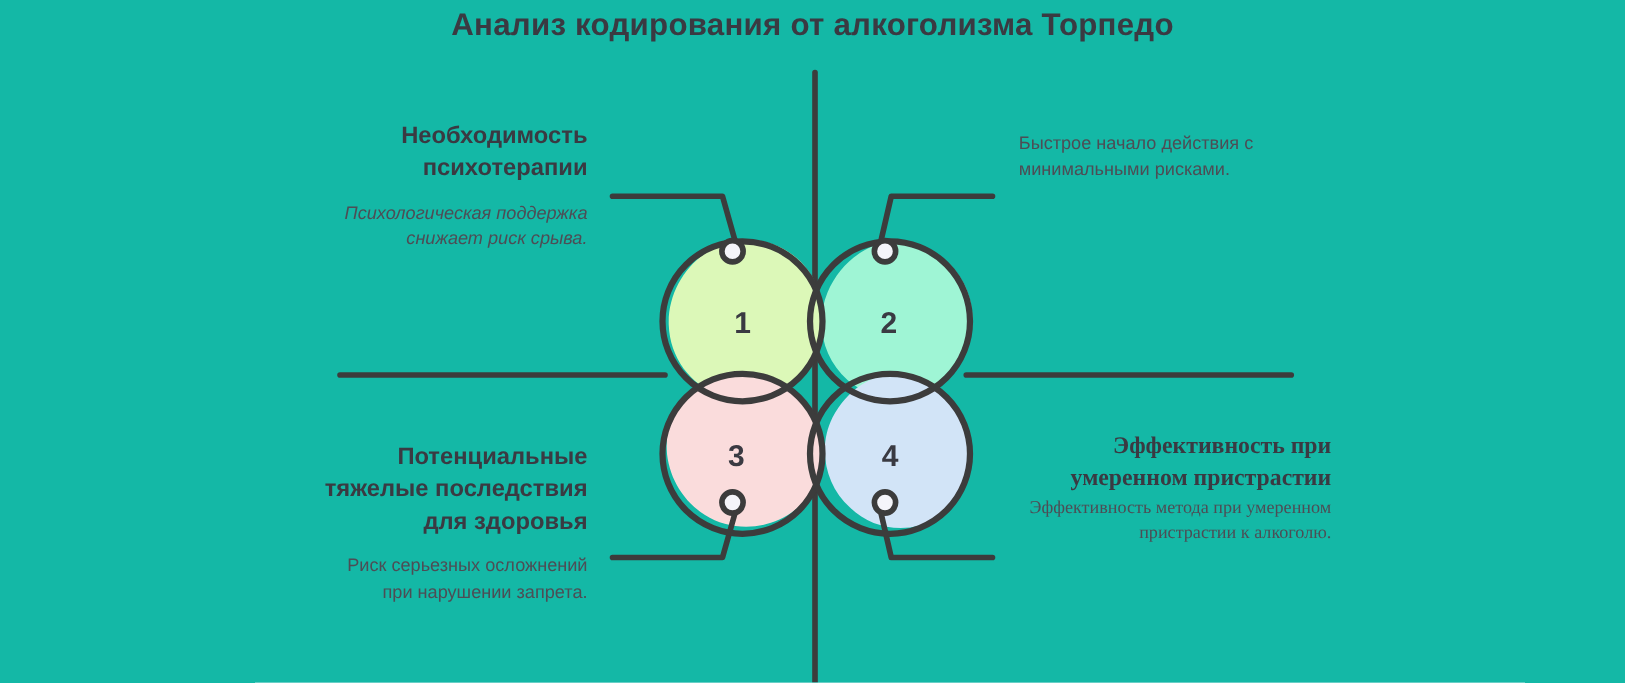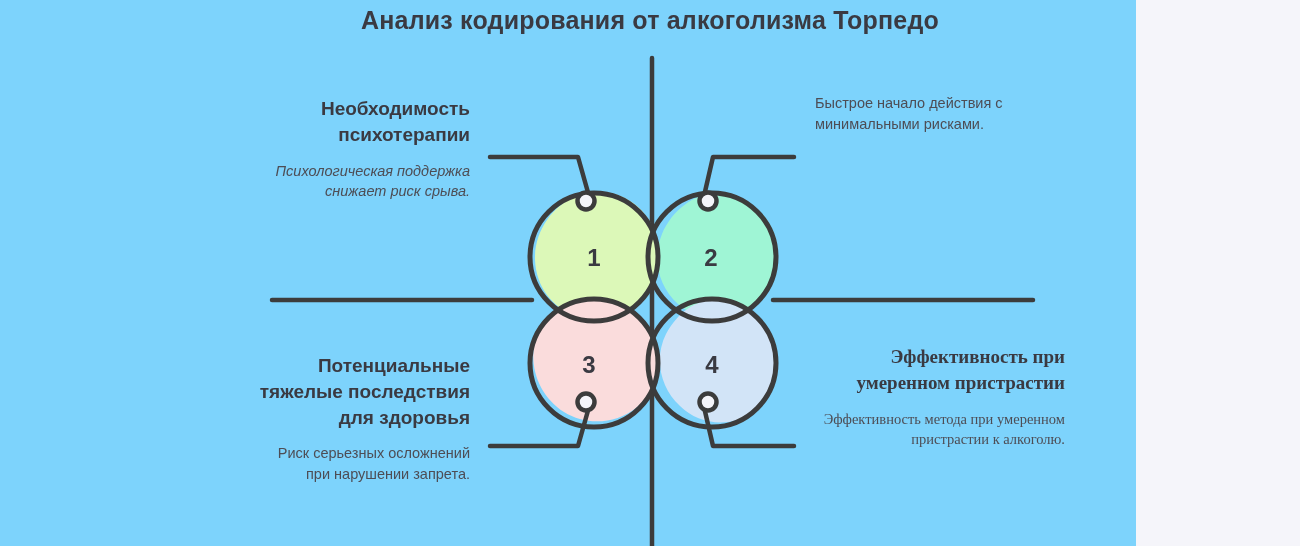--- a/index.html
+++ b/index.html
@@ -9,23 +9,23 @@
   }
   body {
     width: 1300px;
     height: 546px;
     background: #f5f5fa;
     font-family: "Liberation Sans", sans-serif;
     overflow: hidden;
   }
   #stage {
     position: relative;
-    width: 1136px;
+    width: 1300px;
     height: 546px;
-    background: #7dd3fc;
+    background: #14b8a6;
   }
 
   
   #title {
     position: absolute;
     left: 0;
     top: 6px;
     width: 1300px;
     text-align: center;
     font-size: 25px;
@@ -71,40 +71,40 @@
   }
   #block-1 .body { margin-top: 13px; font-style: italic; }
 
   
   #block-2 {
     left: 815px;
     top: 80px;
     width: 250px;
     text-align: left;
   }
-  #block-2 .body { margin-top: 13px; }
+  #block-2 .body { margin-top: 25px; }
 
   
   #block-3 {
     left: 250px;
     top: 353px;
     width: 220px;
     text-align: right;
   }
   #block-3 .body { margin-top: 13px; }
 
   
   #block-4 {
     left: 815px;
     top: 344px;
     width: 250px;
     text-align: right;
     font-family: Liberation Serif, serif;
   }
-  #block-4 .body { margin-top: 13px; }
+  #block-4 .body { }
 
   
   .numeral {
     font-family: "Liberation Sans", sans-serif;
     font-size: 24px;
     font-weight: bold;
     fill: #3a3a42;
   }
 </style>
 </head>

